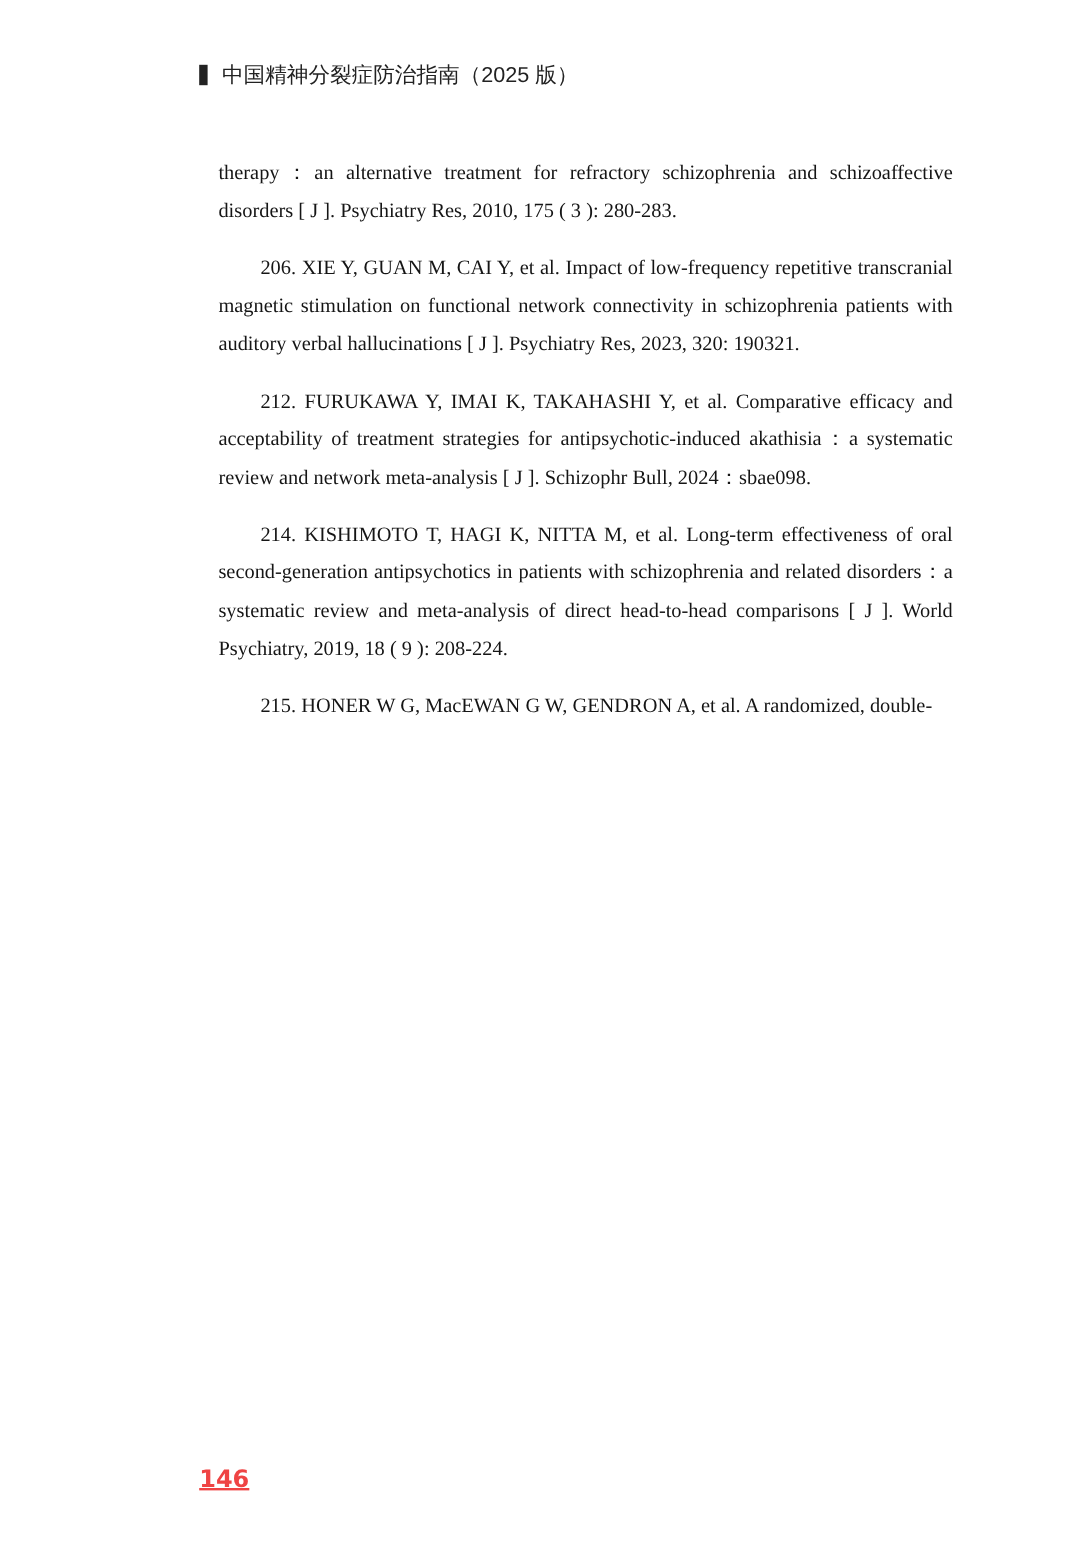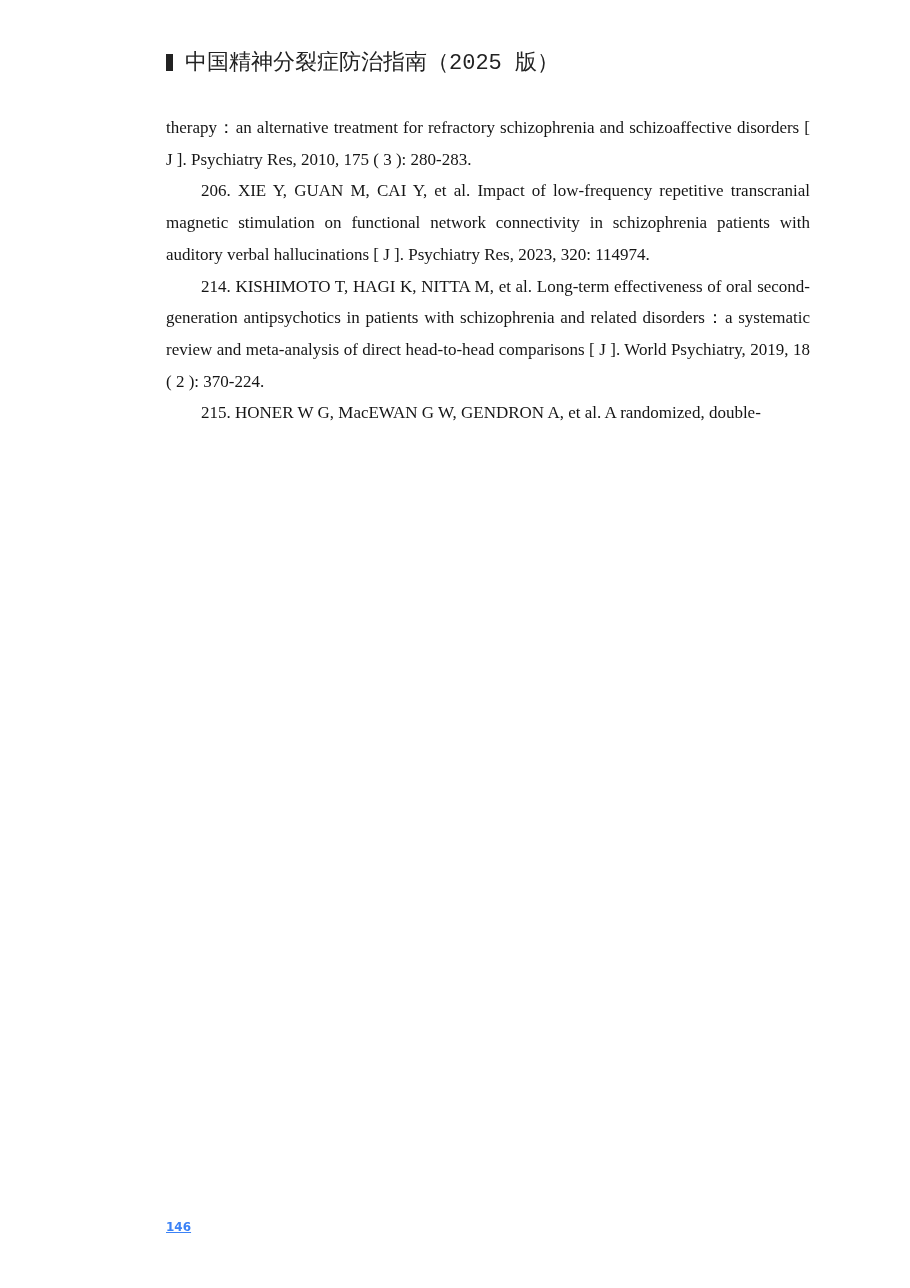--- a/index.html
+++ b/index.html
@@ -1,42 +1,43 @@
 <!DOCTYPE html>
 <html><head>
 <meta charset="utf-8">
 <style>
   html, body { margin: 0; padding: 0; background: #ffffff; }
   body { width: 910px; height: 1288px; position: relative; overflow: hidden; color: #1a1a1a; }
   .header {
     position: absolute; left: 166px; top: 50px; height: 24px;
     display: flex; align-items: center;
-    font-family: Liberation Mono, monospace; font-size: 22px; color: #222;
+    font-family: Liberation Sans, sans-serif; font-size: 18px; color: #222;
   }
   .header .mark { display: inline-block; width: 7px; height: 17px; background: #222; margin-right: 12px; }
   .refs {
     position: absolute; left: 166px; top: 112px; width: 644px;
     font-family: "Liberation Serif", serif; font-size: 17px; line-height: 31.7px;
     text-align: justify; color: #151515;
   }
-  .ref { margin: 0; }
+  .ref { margin: 16px; }
   .ref.indent { text-indent: 35px; }
   .page-number {
     position: absolute; left: 166px; top: 1220px;
-    font-family: "DejaVu Sans", sans-serif; font-size: 12px; font-weight: bold; color: #3b82f6; text-decoration: underline;
+    font-family: "DejaVu Sans", sans-serif; font-size: 20px; font-weight: bold; color: #ef4444; text-decoration: underline;
   }
 </style>
 </head>
 <body>
 
 <div class="header">
   <span class="mark"></span>
   <span>中国精神分裂症防治指南（2025 版）</span>
 </div>
 
 <div class="refs">
   <p class="ref">therapy：an alternative treatment for refractory schizophrenia and schizoaffective disorders [ J ]. Psychiatry Res, 2010, 175 ( 3 ): 280-283.</p>
-  <p class="ref indent">206. XIE Y, GUAN M, CAI Y, et al. Impact of low-frequency repetitive transcranial magnetic stimulation on functional network connectivity in schizophrenia patients with auditory verbal hallucinations [ J ]. Psychiatry Res, 2023, 320: 114974.</p>
-  <p class="ref indent">214. KISHIMOTO T, HAGI K, NITTA M, et al. Long-term effectiveness of oral second-generation antipsychotics in patients with schizophrenia and related disorders：a systematic review and meta-analysis of direct head-to-head comparisons [ J ]. World Psychiatry, 2019, 18 ( 2 ): 370-224.</p>
+  <p class="ref indent">206. XIE Y, GUAN M, CAI Y, et al. Impact of low-frequency repetitive transcranial magnetic stimulation on functional network connectivity in schizophrenia patients with auditory verbal hallucinations [ J ]. Psychiatry Res, 2023, 320: 190321.</p>
+  <p class="ref indent">212. FURUKAWA Y, IMAI K, TAKAHASHI Y, et al. Comparative efficacy and acceptability of treatment strategies for antipsychotic-induced akathisia：a systematic review and network meta-analysis [ J ]. Schizophr Bull, 2024：sbae098.</p>
+  <p class="ref indent">214. KISHIMOTO T, HAGI K, NITTA M, et al. Long-term effectiveness of oral second-generation antipsychotics in patients with schizophrenia and related disorders：a systematic review and meta-analysis of direct head-to-head comparisons [ J ]. World Psychiatry, 2019, 18 ( 9 ): 208-224.</p>
   <p class="ref indent">215. HONER W G, MacEWAN G W, GENDRON A, et al. A randomized, double-</p>
 </div>
 
 <div class="page-number">146</div>
 
 </body></html>

